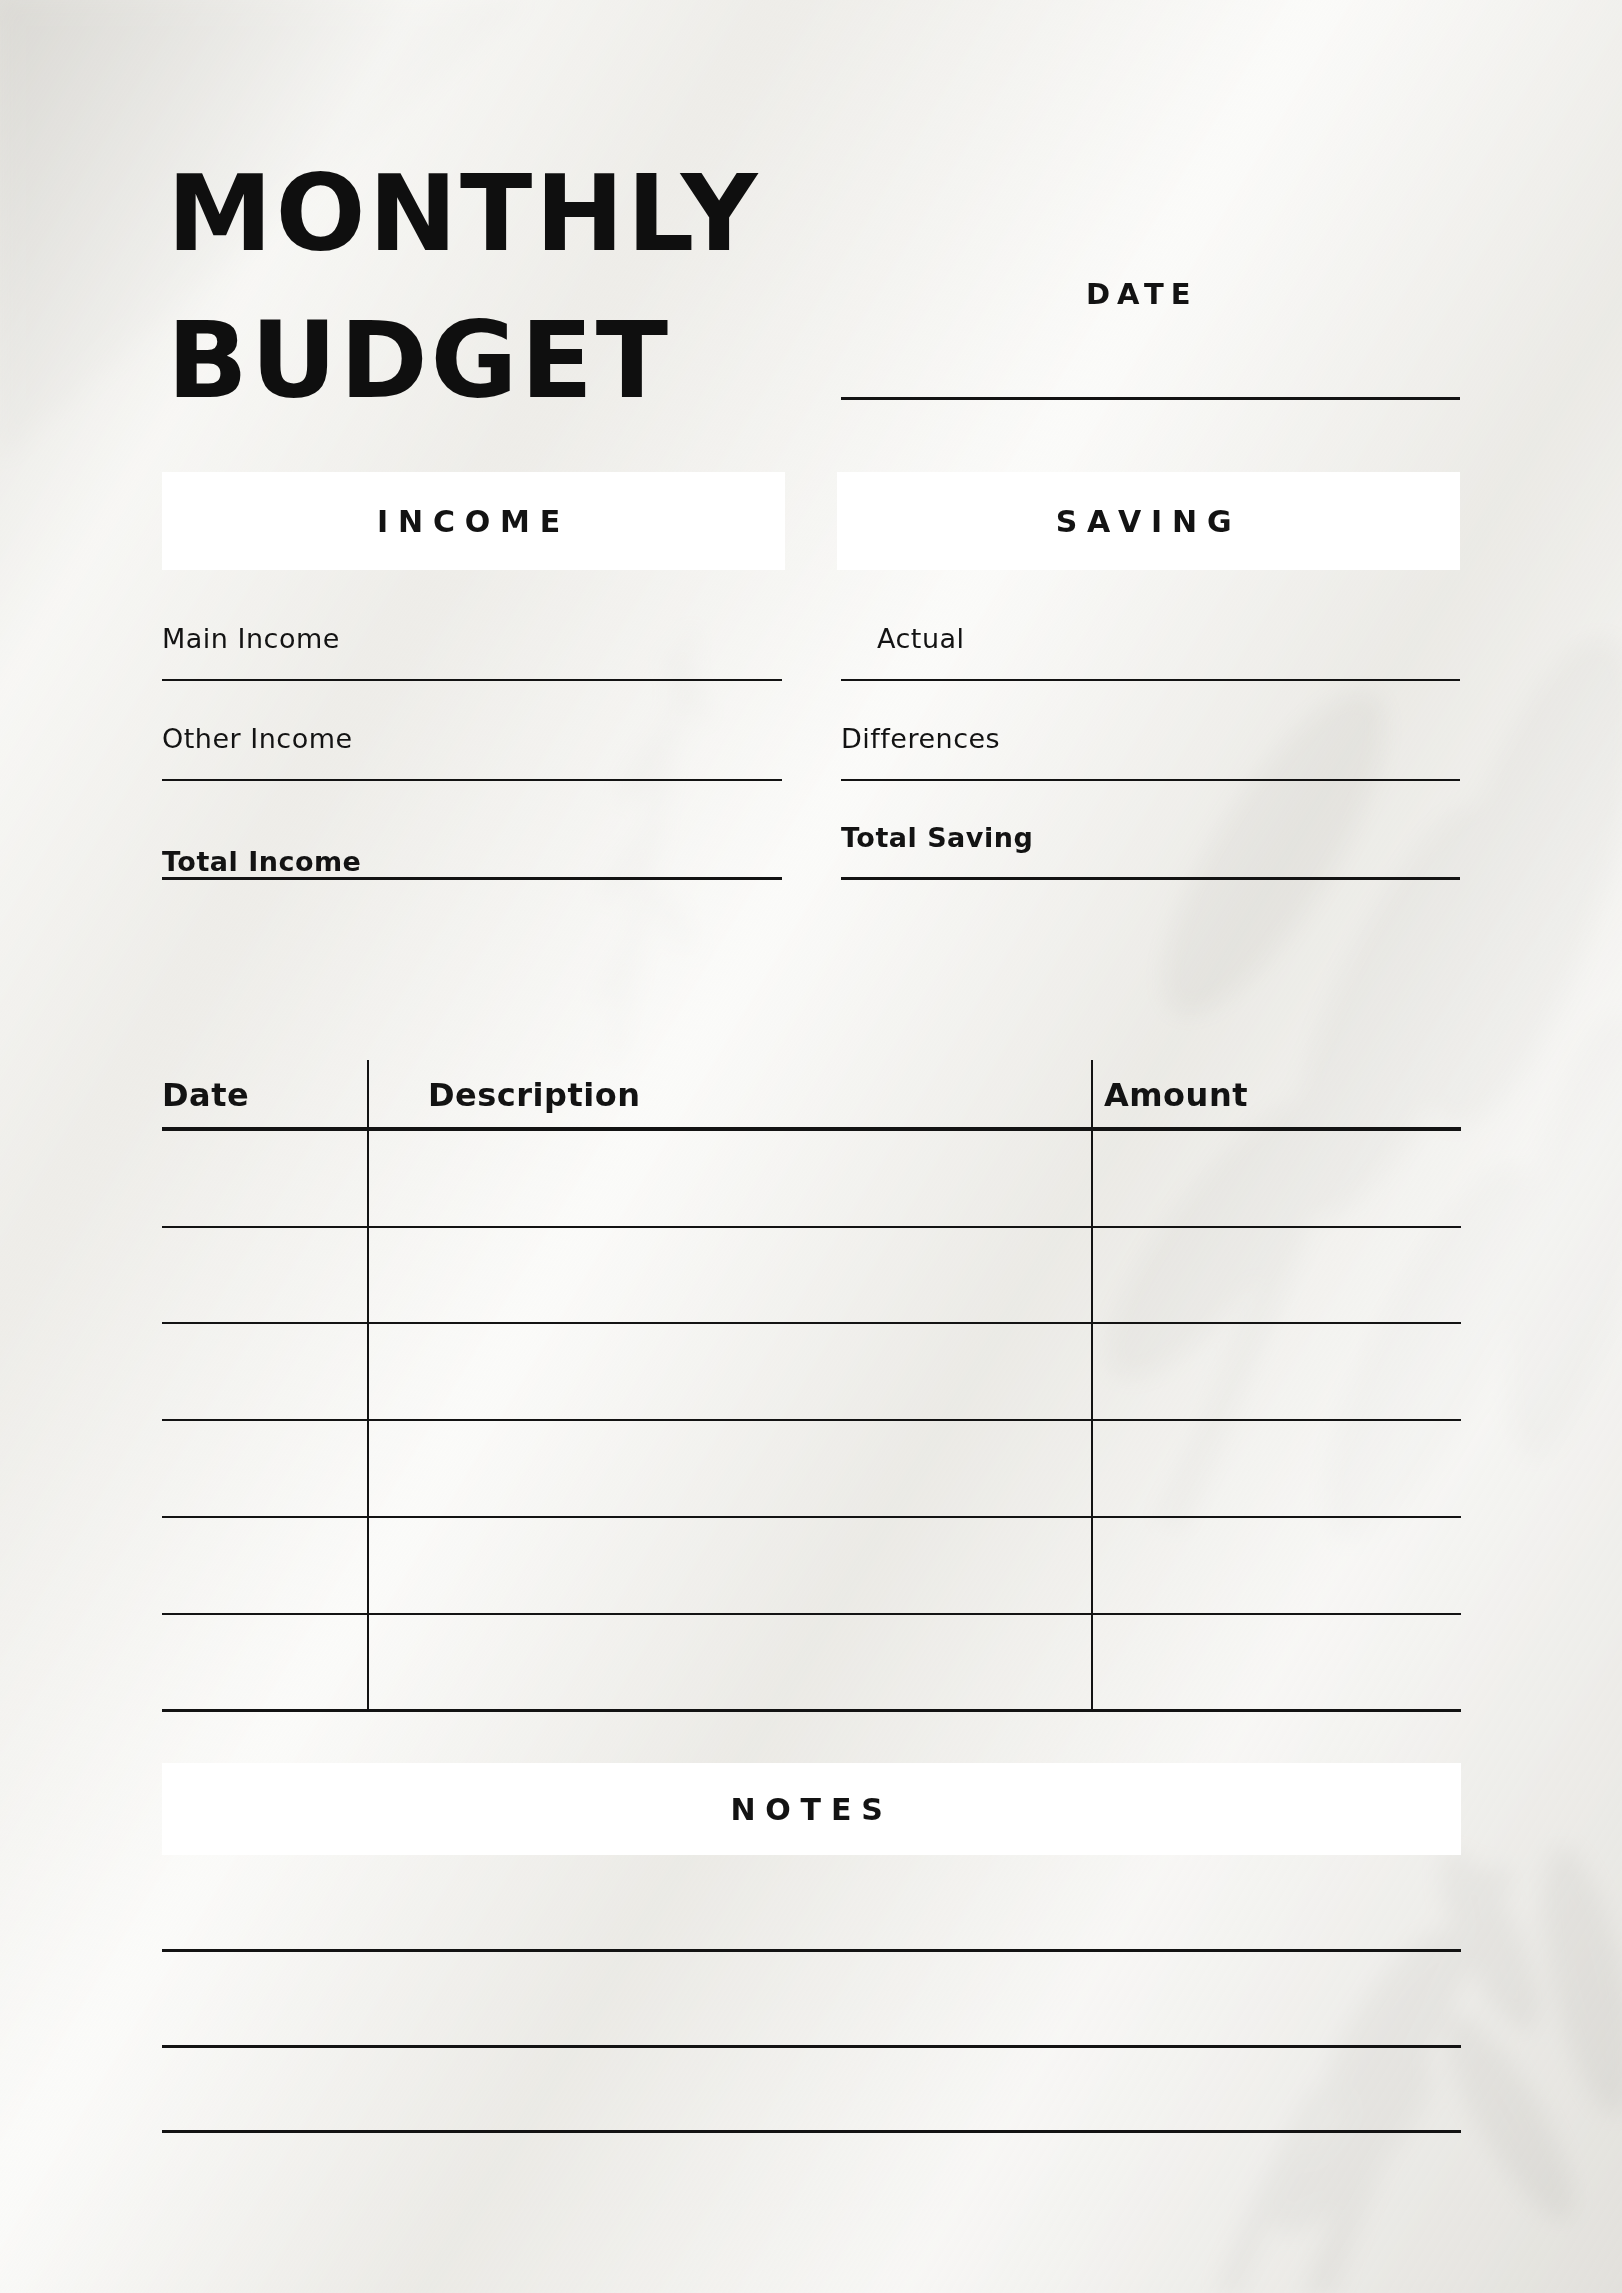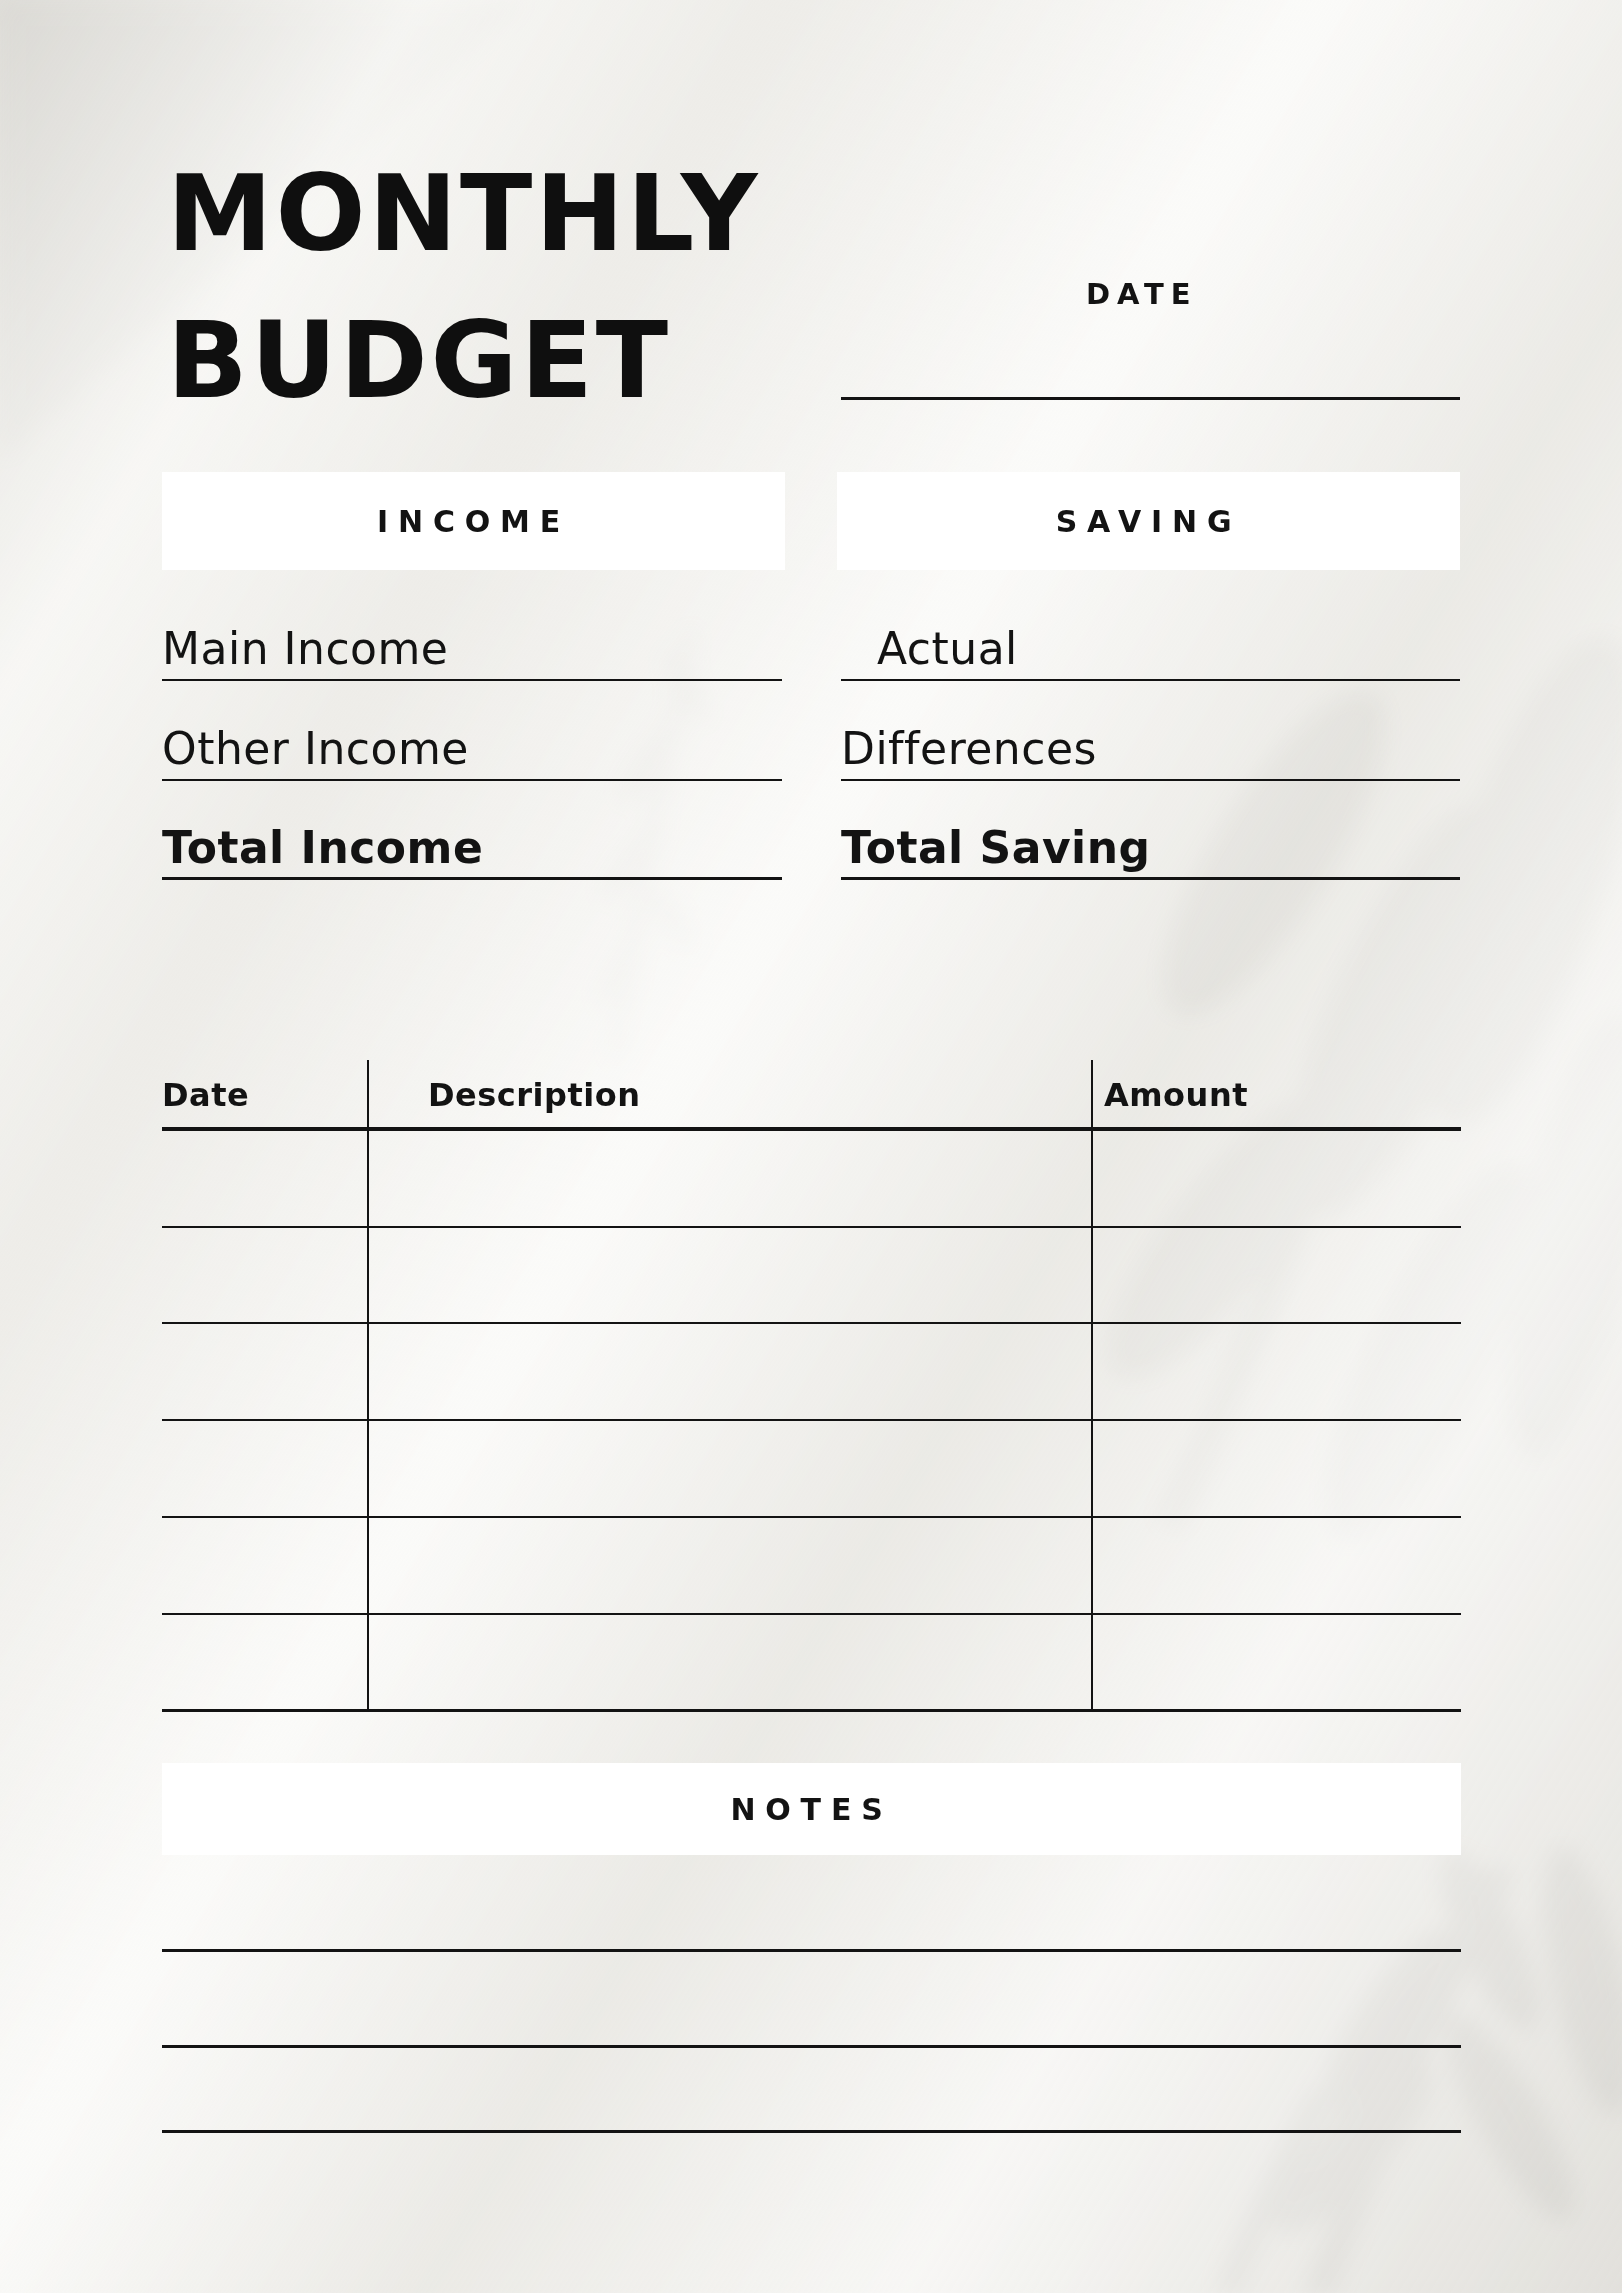--- a/index.html
+++ b/index.html
@@ -38,21 +38,21 @@
     font-size:29px;font-weight:bold;letter-spacing:6.9px;
   }
   .rule{position:absolute;background:var(--ink,#131313);}
 
   .panel{
     position:absolute;background:var(--panel,#ffffff);
     display:flex;align-items:center;justify-content:center;
     font-weight:bold;font-size:30px;letter-spacing:9.8px;
   }
   .field-label{
-    position:absolute;font-size:44px;letter-spacing:0.5px;
+    position:absolute;font-size:27px;letter-spacing:0.5px;
   }
   .field-label.bold{font-weight:bold;}
   .col-head{
     position:absolute;top:1076px;font-size:32px;font-weight:bold;letter-spacing:0.5px;
   }
 </style>
 </head>
 <body>
 
 <div class="page">
@@ -114,21 +114,21 @@
       <span>SAVING</span>
     </div>
     <div class="panel" style="left:162px;top:472px;width:623px;height:98px;">
       <span>INCOME</span>
     </div>
 
     <div class="field-label" style="left:162px;top:623px;">Main Income</div>
     <div class="rule" style="left:162px;top:679px;width:620px;height:2px;"></div>
     <div class="field-label" style="left:162px;top:723px;">Other Income</div>
     <div class="rule" style="left:162px;top:779px;width:620px;height:2px;"></div>
-    <div class="field-label bold" style="left:162px;top:822px;">Total Income</div>
+    <div class="field-label bold" style="left:162px;top:846px;">Total Income</div>
     <div class="rule" style="left:162px;top:877px;width:620px;height:2.9px;"></div>
 
     <div class="field-label" style="left:841px;top:623px;margin-left:36px;">Actual</div>
     <div class="rule" style="left:841px;top:679px;width:619px;height:2px;"></div>
     <div class="field-label" style="left:841px;top:723px;">Differences</div>
     <div class="rule" style="left:841px;top:779px;width:619px;height:2px;"></div>
     <div class="field-label bold" style="left:841px;top:822px;">Total Saving</div>
     <div class="rule" style="left:841px;top:877px;width:619px;height:2.9px;"></div>
 
 

